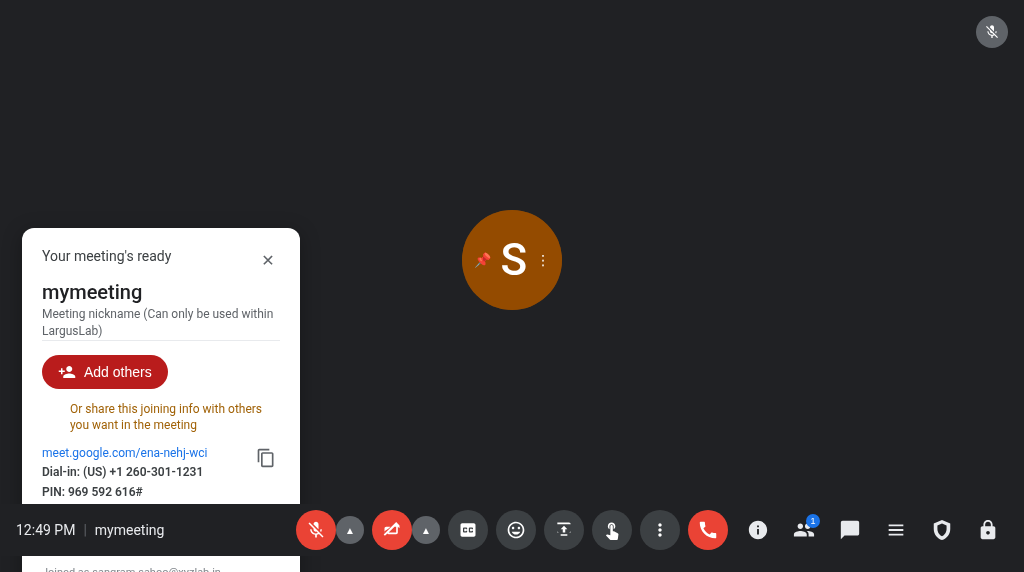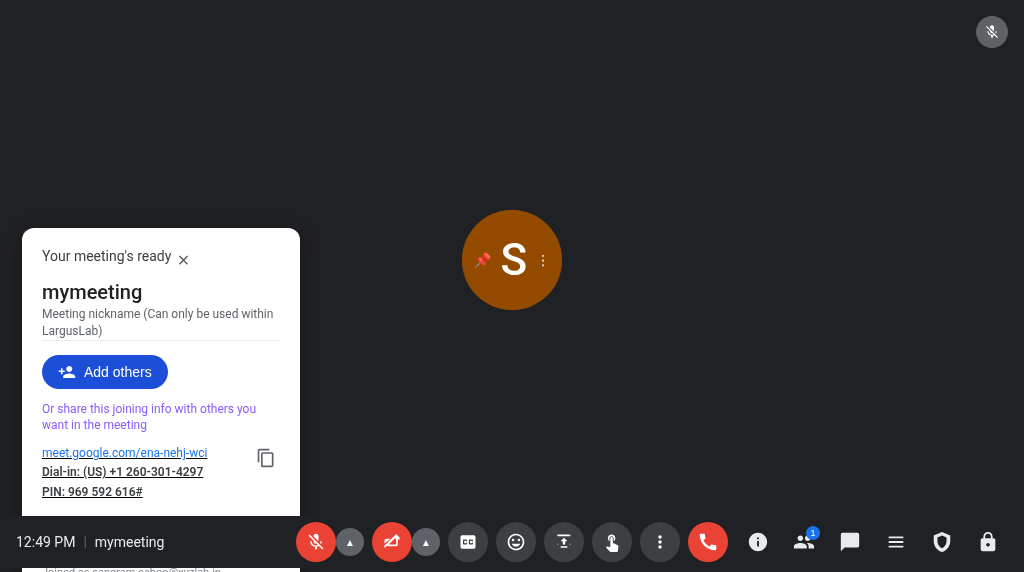--- a/index.html
+++ b/index.html
@@ -79,20 +79,21 @@
       top: 228px;
       left: 22px;
       width: 278px;
       background: white;
       border-radius: 12px;
       padding: 20px;
       box-shadow: 0 4px 20px rgba(0,0,0,0.3);
     }
     .card-header {
       display: flex;
+      justify-content: space-between;
       align-items: flex-start;
       margin-bottom: 8px;
     }
     .card-title {
       font-size: 14px;
       color: #3C4043;
       font-weight: 400;
     }
     .close-btn {
       width: 24px;
@@ -120,39 +121,39 @@
     }
     .divider {
       height: 1px;
       background: #E8EAED;
       margin-bottom: 14px;
     }
     .add-others-btn {
       display: flex;
       align-items: center;
       gap: 8px;
-      background: #1d4ed8;
+      background: #b91c1c;
       color: white;
       border: none;
       border-radius: 20px;
       padding: 8px 16px;
       font-size: 14px;
       font-weight: 500;
       cursor: pointer;
       margin-bottom: 12px;
     }
     .share-text {
       font-size: 12px;
-      color: #8b5cf6;
+      color: #a16207;
       margin-bottom: 10px;
       line-height: 1.4;
+      margin-left: 28px;
     }
     .join-info {
       margin-bottom: 26px;
-      text-decoration: underline;
     }
     .join-info-row {
       display: flex;
       align-items: flex-start;
       justify-content: space-between;
       gap: 4px;
     }
     .join-info-text {
       font-size: 12px;
       color: #3C4043;
@@ -181,21 +182,21 @@
     }
     .joined-as {
       font-size: 11px;
       color: #80868B;
     }
     .bold { font-weight: 600; }
 
     
     .bottom-bar {
       position: absolute;
-      bottom: 4px;
+      bottom: 16px;
       width: 100%;
       height: 52px;
       background: #202124;
       display: flex;
       align-items: center;
       justify-content: space-between;
       padding: 0 16px;
     }
     .bottom-left {
       display: flex;
@@ -328,21 +329,21 @@
       </svg>
       <span>Add others</span>
     </button>
 
     <div class="share-text">Or share this joining info with others you want in the meeting</div>
 
     <div class="join-info">
       <div class="join-info-row">
         <div class="join-info-text">
           <span style="color:#1A73E8;">meet.google.com/ena-nehj-wci</span><br>
-          <span class="bold">Dial-in: (US) +1 260-301-4297</span><br>
+          <span class="bold">Dial-in: (US) +1 260-301-1231</span><br>
           <span class="bold">PIN: 969 592 616#</span>
         </div>
         <button class="copy-btn">
           <svg width="20" height="20" viewBox="0 0 24 24" fill="#5F6368">
             <path d="M16 1H4c-1.1 0-2 .9-2 2v14h2V3h12V1zm3 4H8c-1.1 0-2 .9-2 2v14c0 1.1.9 2 2 2h11c1.1 0 2-.9 2-2V7c0-1.1-.9-2-2-2zm0 16H8V7h11v14z"></path>
           </svg>
         </button>
       </div>
     </div>
 

